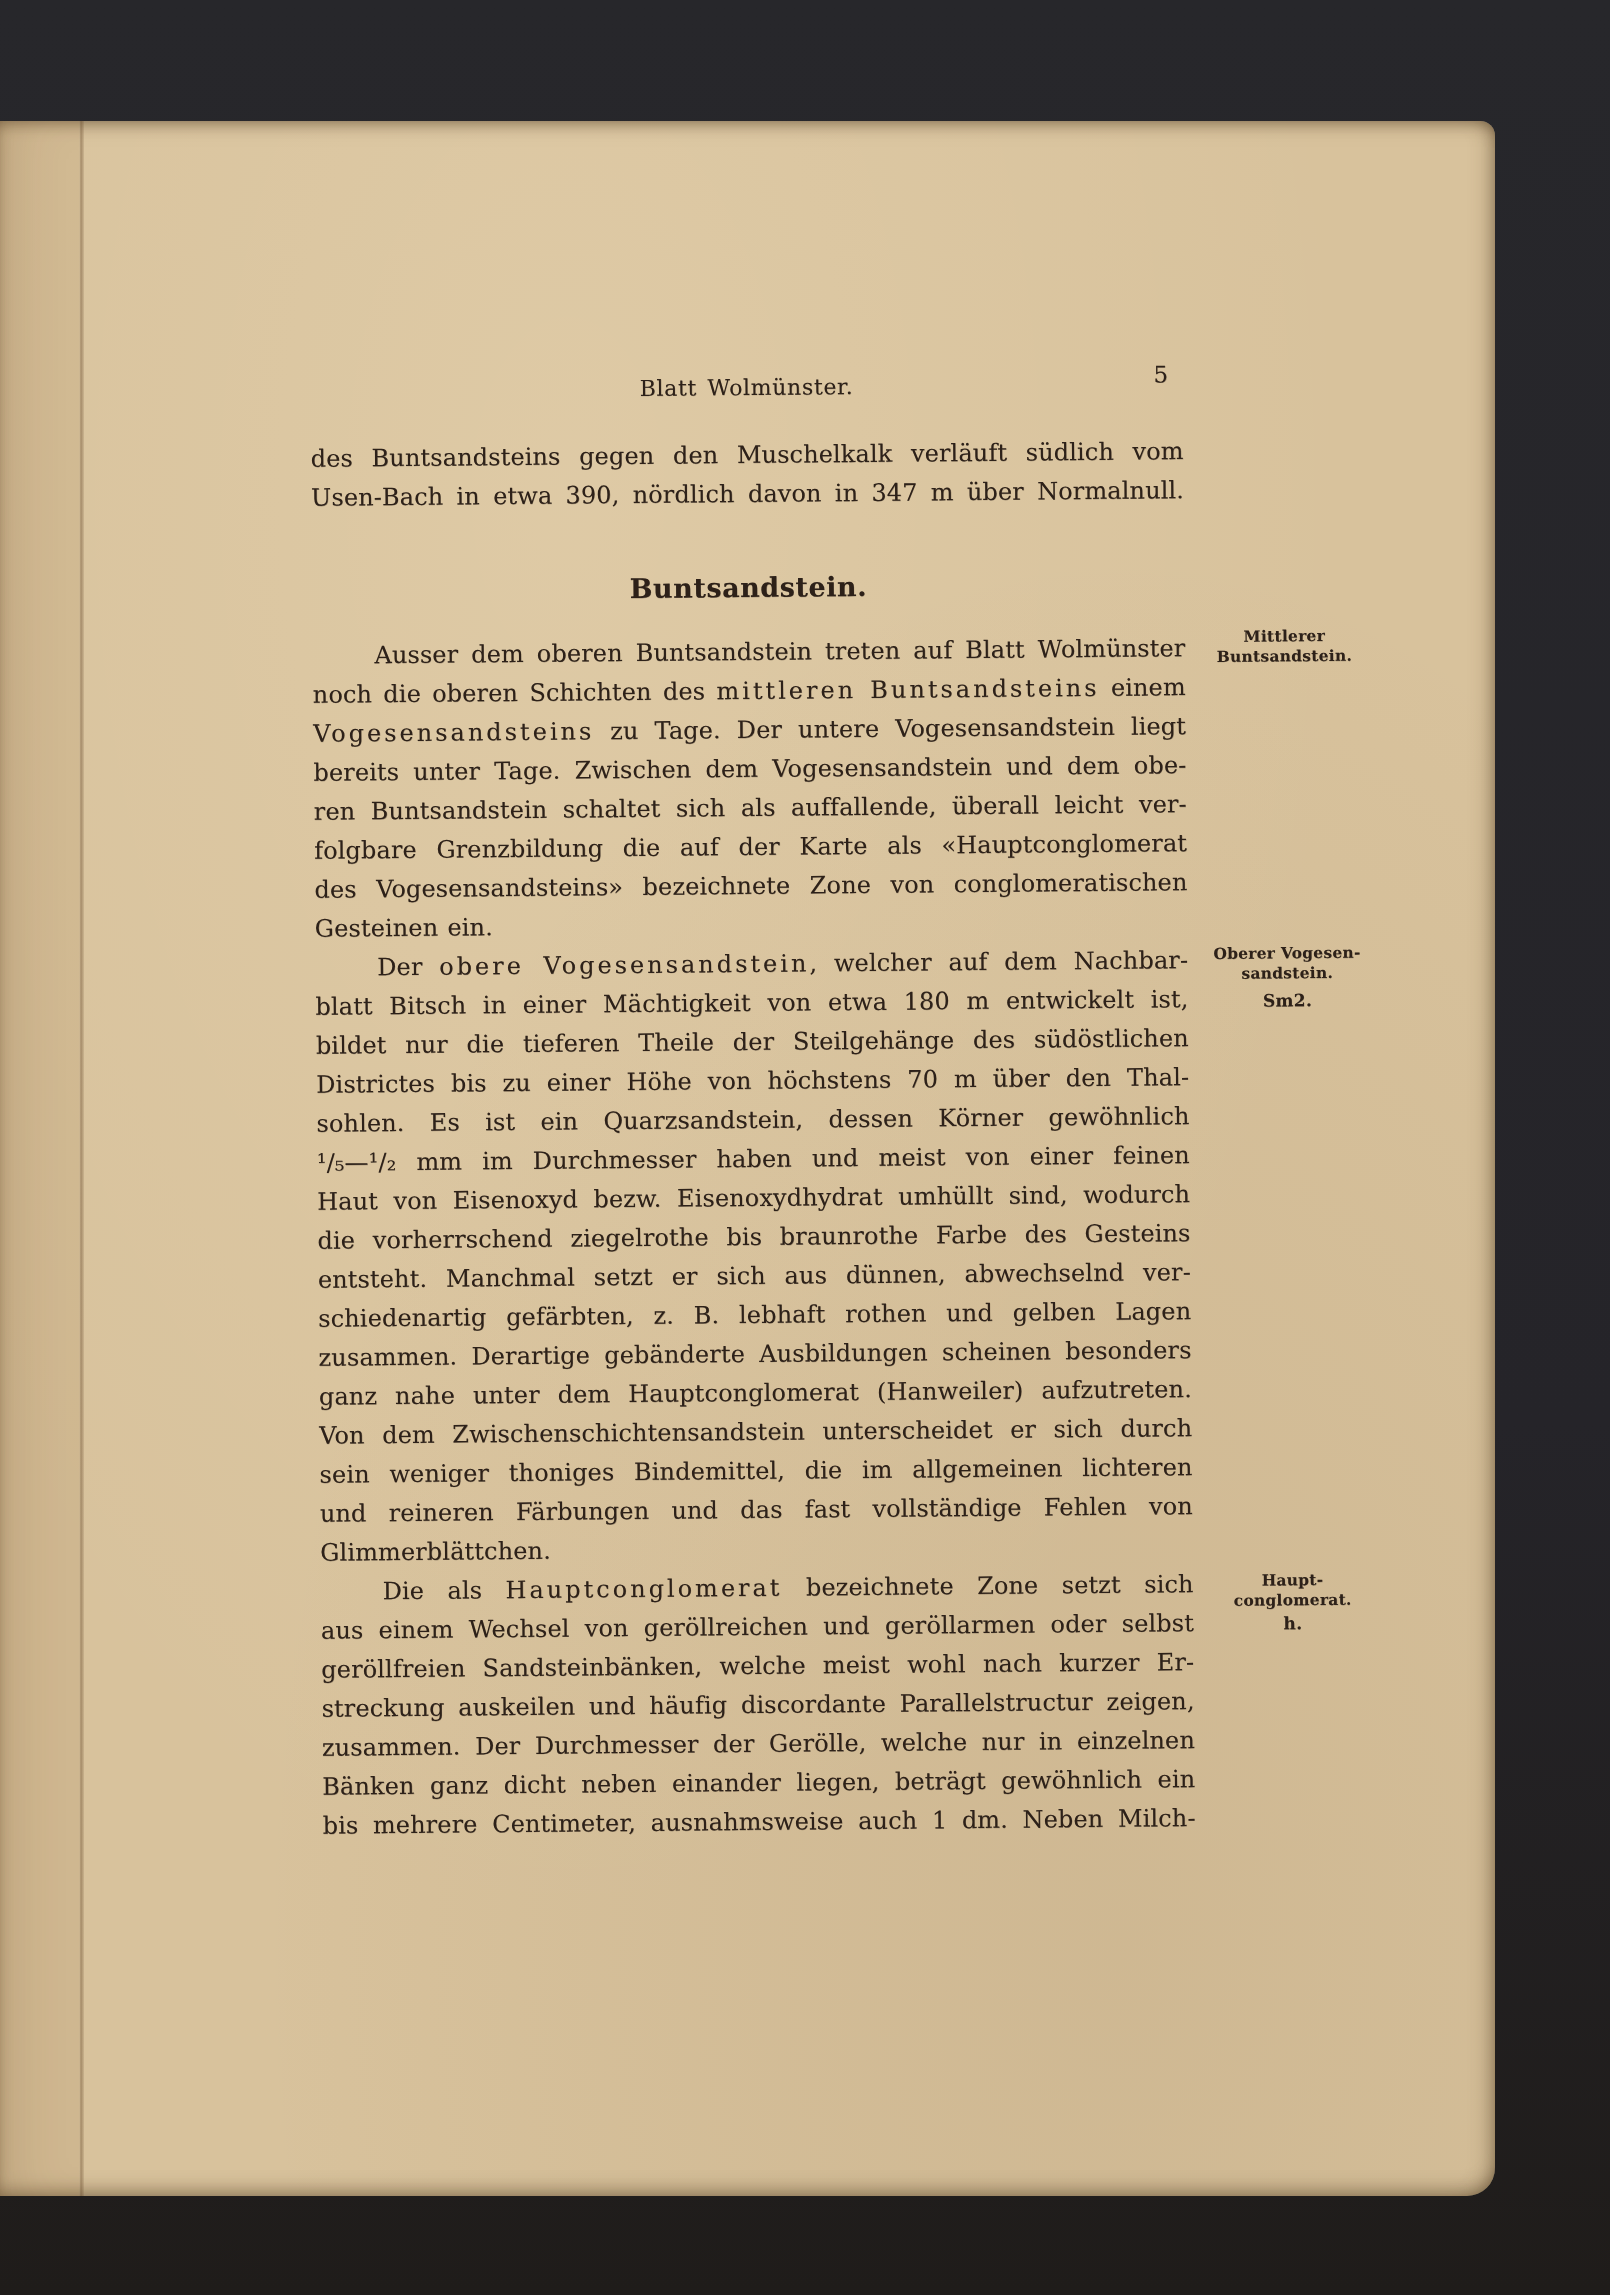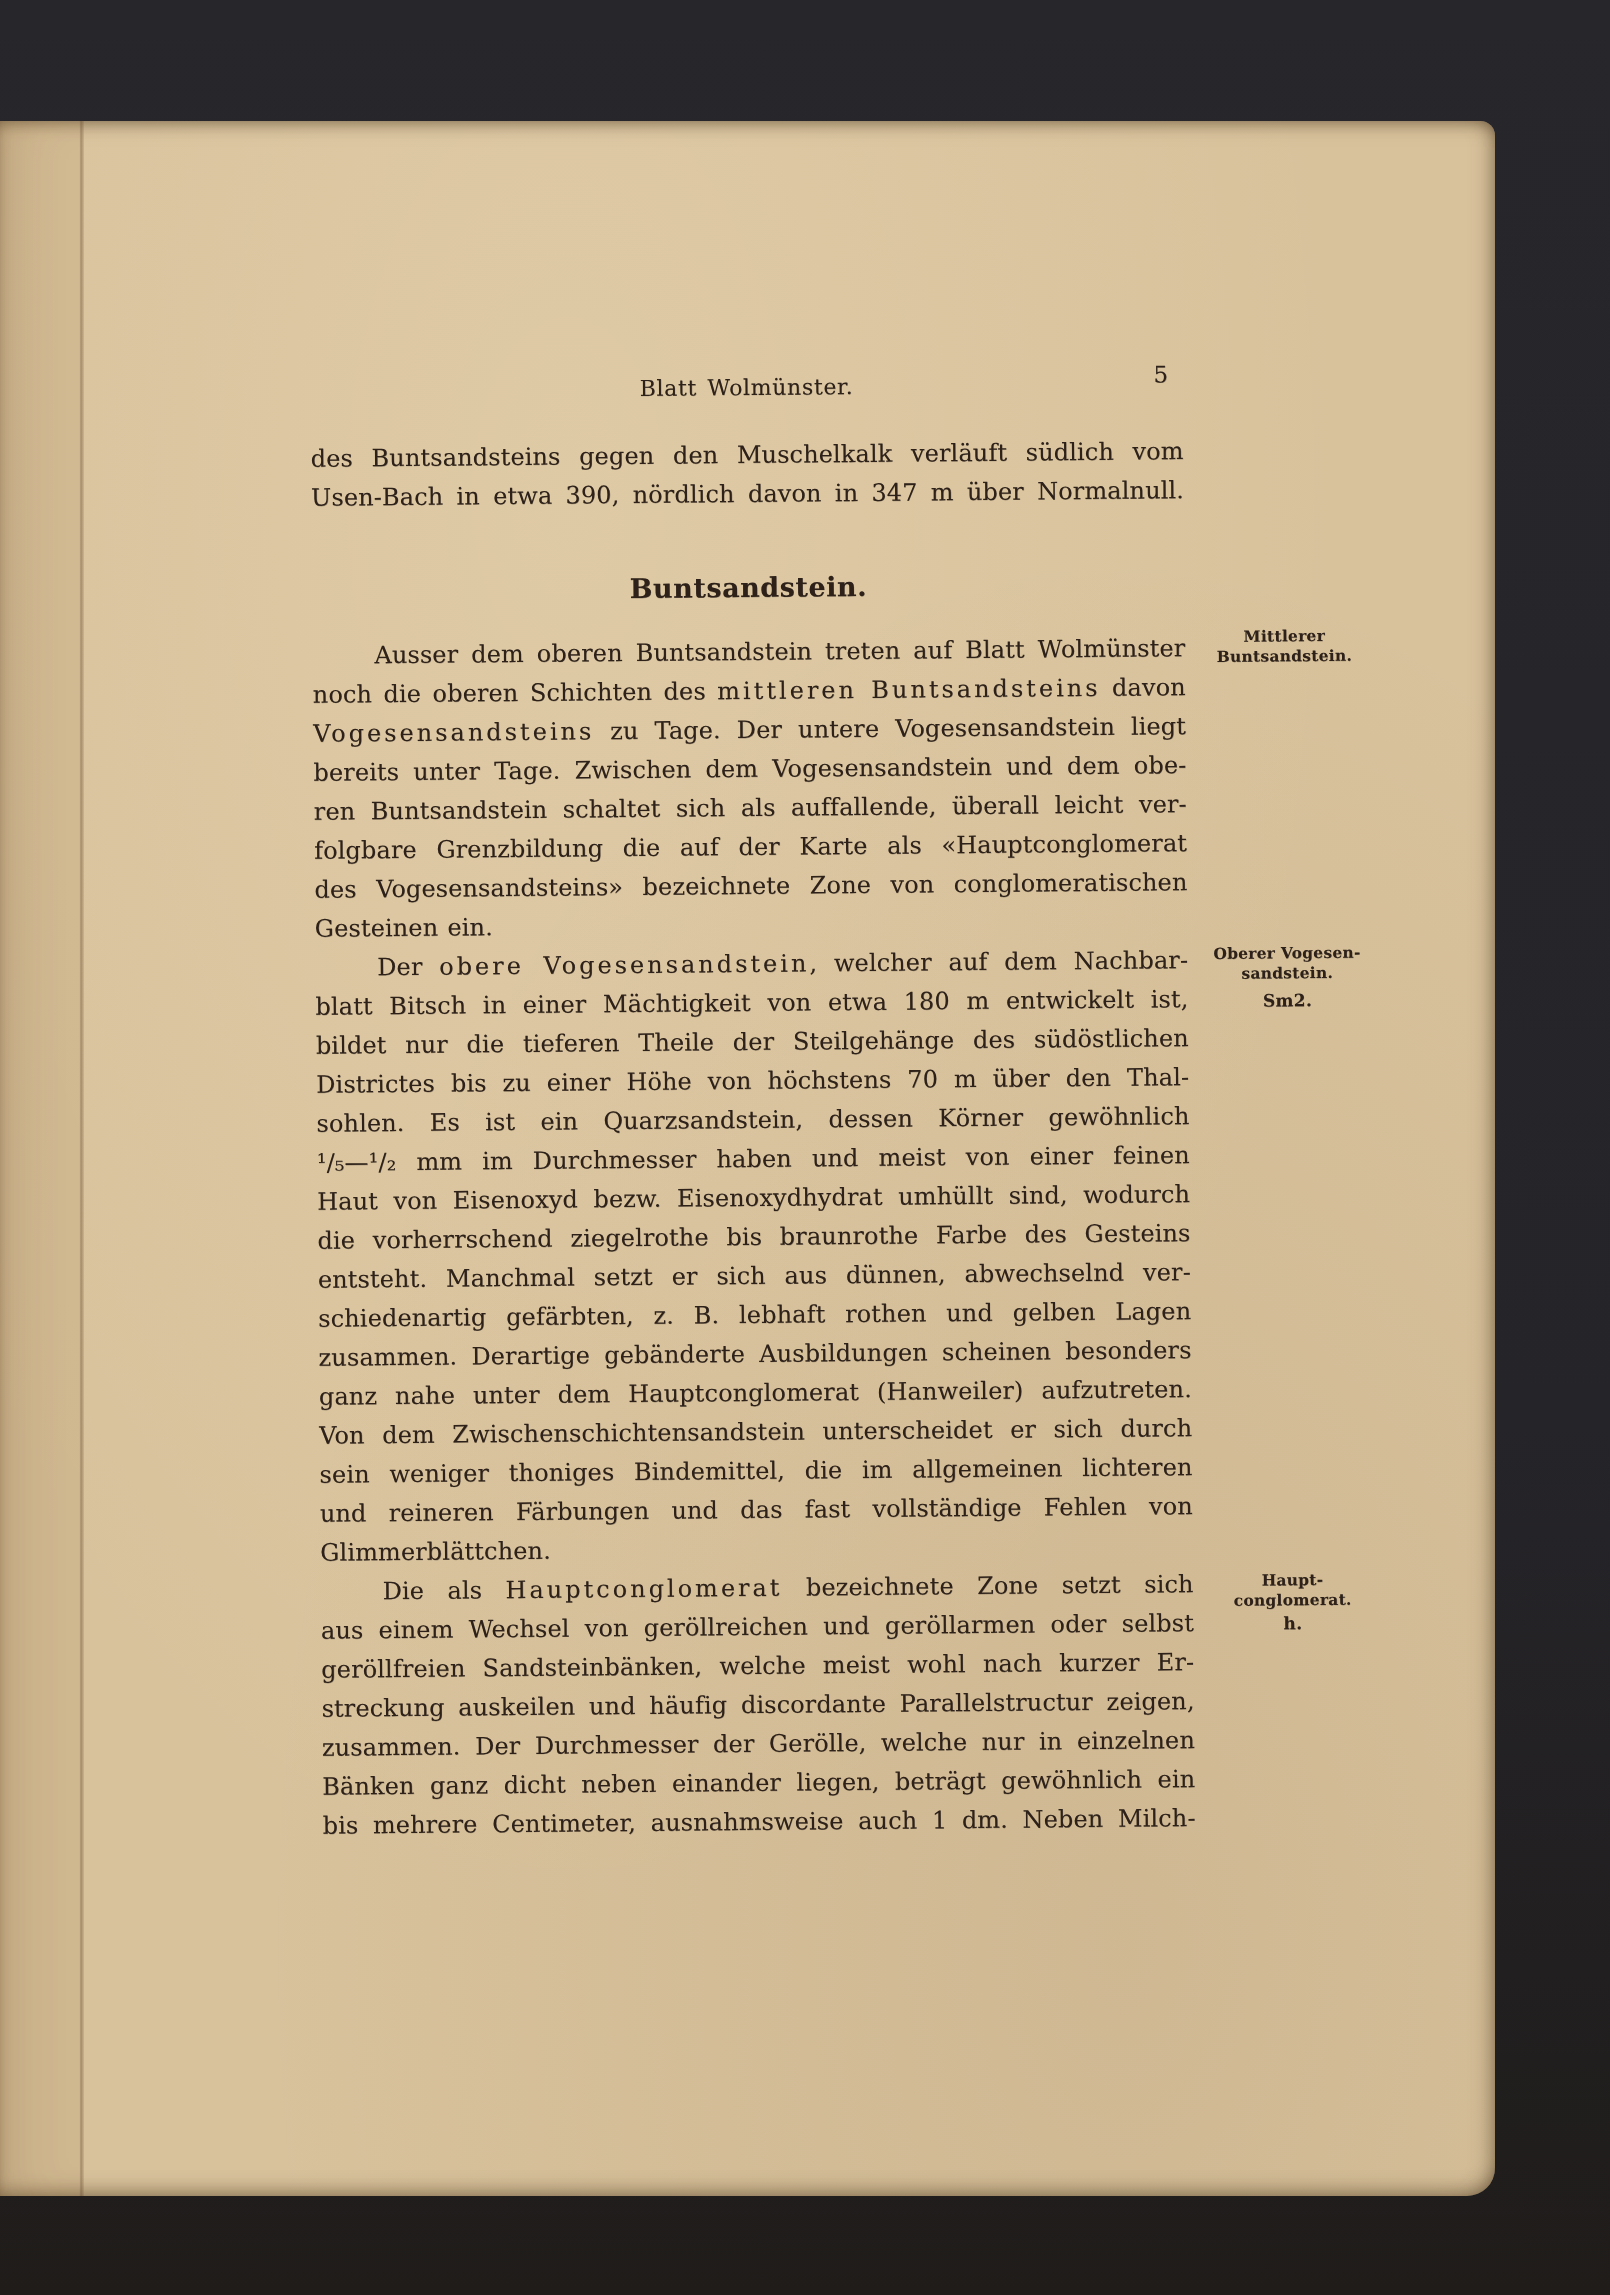--- a/index.html
+++ b/index.html
@@ -149,21 +149,21 @@
 
     <div class="text-col">
       <div id="intro">
           <div class="line"><span>des Buntsandsteins gegen den Muschelkalk verläuft südlich vom</span></div>
           <div class="line"><span>Usen-Bach in etwa 390, nördlich davon in 347 m über Normalnull.</span></div>
         </div>
       <div class="section-heading">Buntsandstein.</div>
       <div id="paragraphs">
           <div class="para">
             <div class="line indent"><span>Ausser dem oberen Buntsandstein treten auf Blatt Wolmünster</span></div>
-            <div class="line"><span>noch die oberen Schichten des </span><span class="sperr">mittleren Buntsandsteins</span><span> davon</span></div>
+            <div class="line"><span>noch die oberen Schichten des </span><span class="sperr">mittleren Buntsandsteins</span><span> einem</span></div>
             <div class="line"><span class="sperr">Vogesensandsteins</span><span> zu Tage. Der untere Vogesensandstein liegt</span></div>
             <div class="line"><span>bereits unter Tage. Zwischen dem Vogesensandstein und dem obe-</span></div>
             <div class="line"><span>ren Buntsandstein schaltet sich als auffallende, überall leicht ver-</span></div>
             <div class="line"><span>folgbare Grenzbildung die auf der Karte als «Hauptconglomerat</span></div>
             <div class="line"><span>des Vogesensandsteins» bezeichnete Zone von conglomeratischen</span></div>
             <div class="line endp"><span>Gesteinen ein.</span></div>
           </div>
           <div class="para">
             <div class="line indent"><span>Der </span><span class="sperr">obere Vogesensandstein</span><span>, welcher auf dem Nachbar-</span></div>
             <div class="line"><span>blatt Bitsch in einer Mächtigkeit von etwa 180 m entwickelt ist,</span></div>

